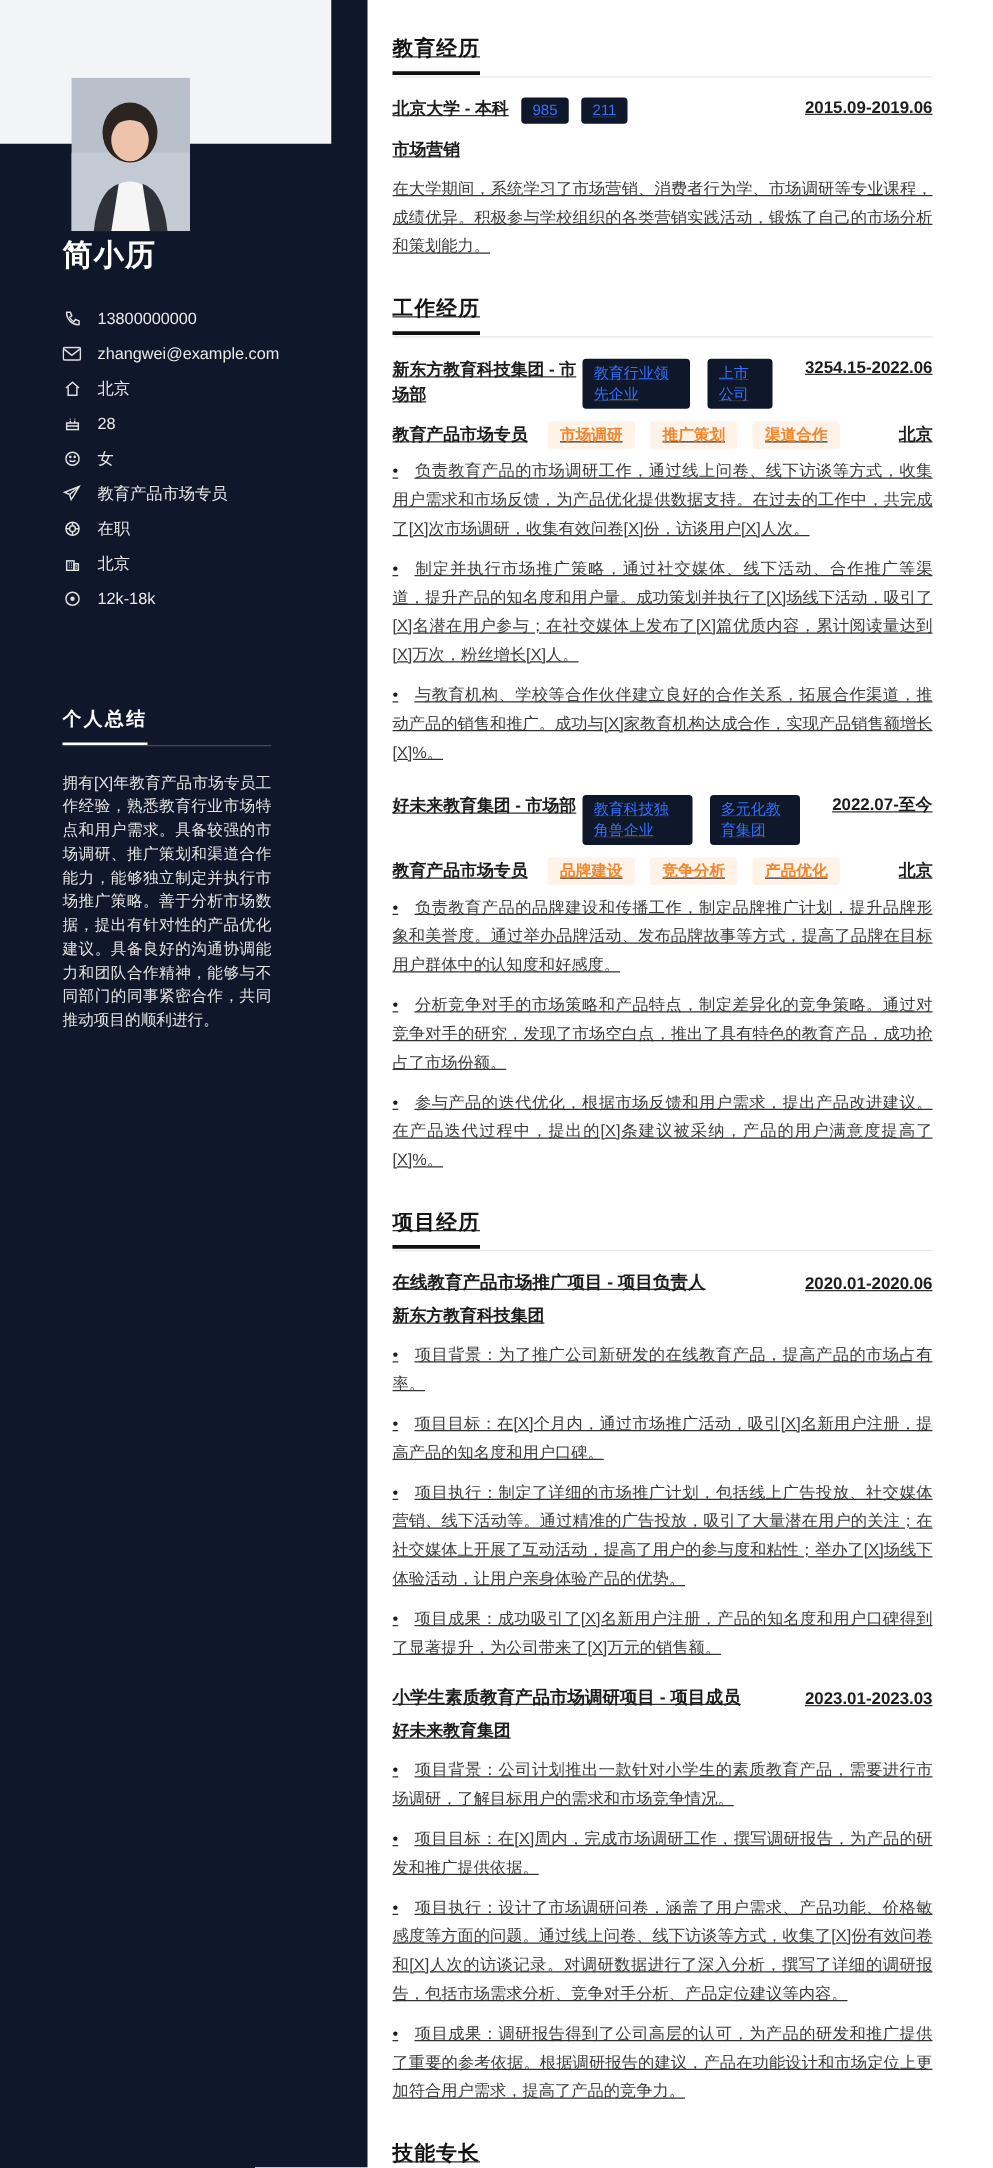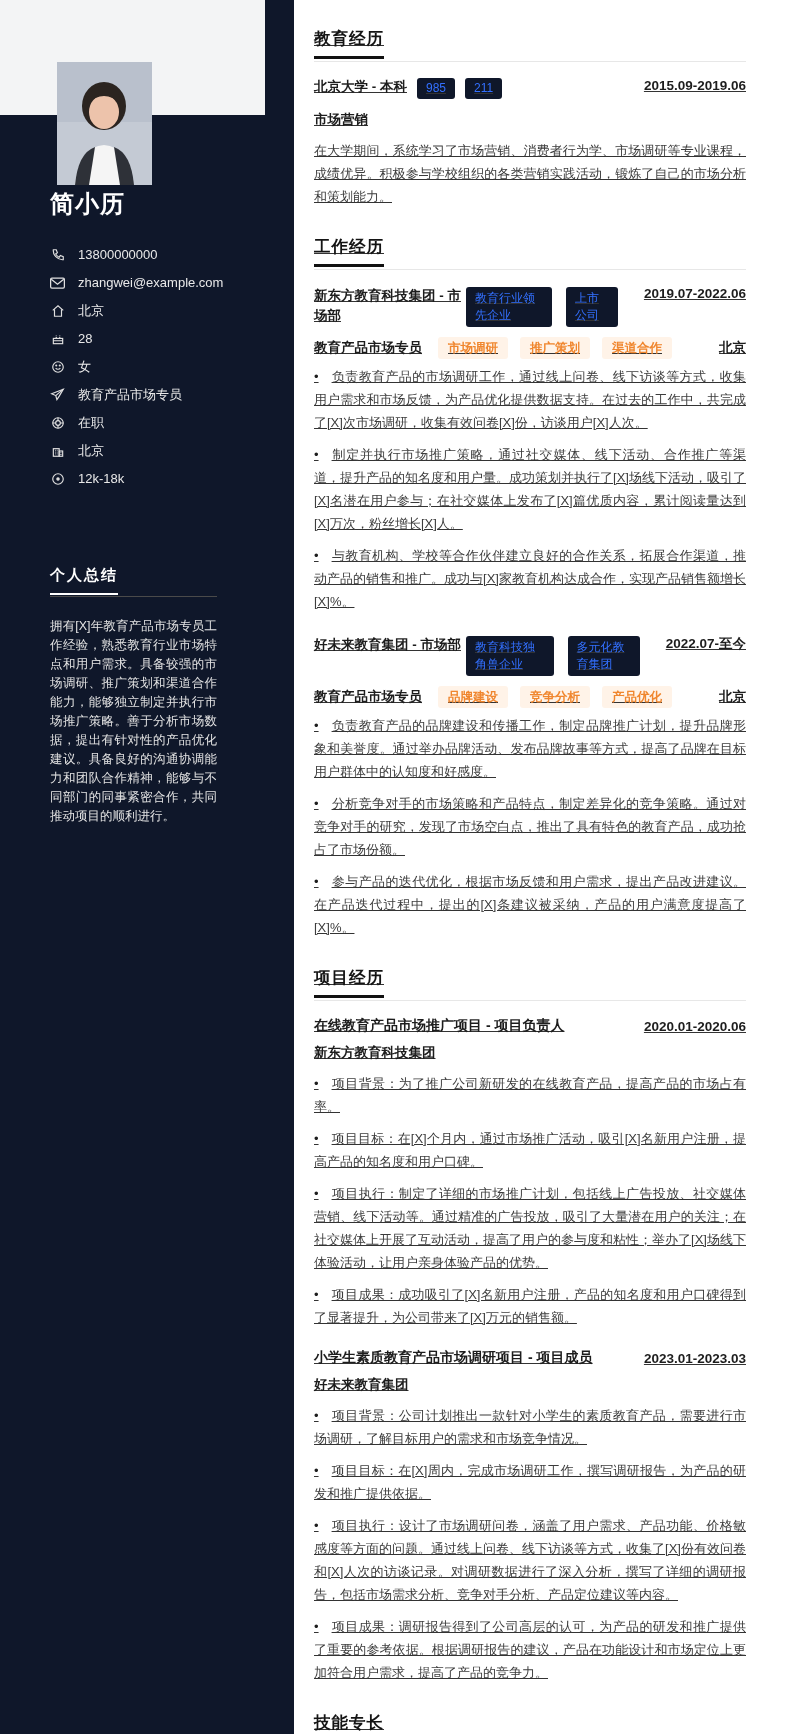--- a/index.html
+++ b/index.html
@@ -237,21 +237,21 @@
         <span>工作经历</span>
       </div>
 
       <div class="job">
         <div class="job-head">
           <div class="company">新东方教育科技集团 - 市场部</div>
           <div class="job-badges">
             <span class="badge block">教育行业领先企业</span>
             <span class="badge block">上市公司</span>
           </div>
-          <span class="date">2019.07-2022.06</span>
+          <span class="date">3254.15-2022.06</span>
         </div>
         <div class="role-row">
           <span class="role">教育产品市场专员</span>
           <span class="tag">市场调研</span>
           <span class="tag">推广策划</span>
           <span class="tag">渠道合作</span>
           <span class="loc">北京</span>
         </div>
         <ul class="bullets">
           <li><span class="dot">•</span><span>负责教育产品的市场调研工作，通过线上问卷、线下访谈等方式，收集用户需求和市场反馈，为产品优化提供数据支持。在过去的工作中，共完成了[X]次市场调研，收集有效问卷[X]份，访谈用户[X]人次。</span></li>

